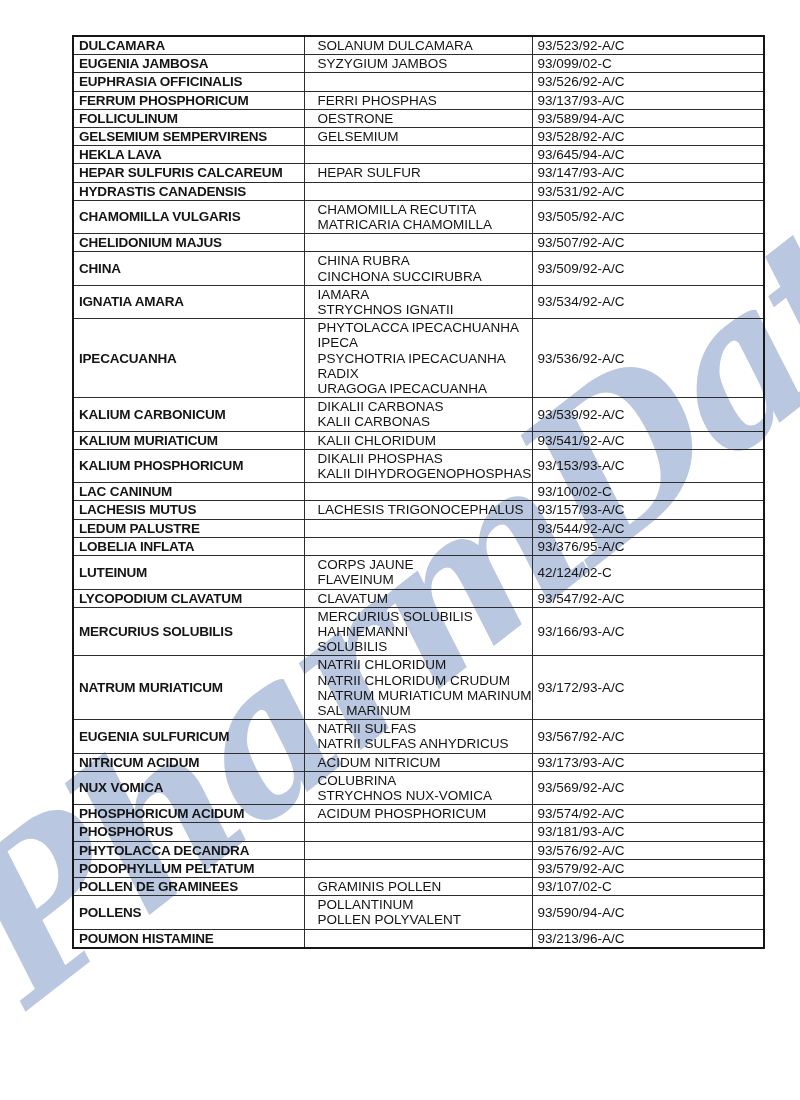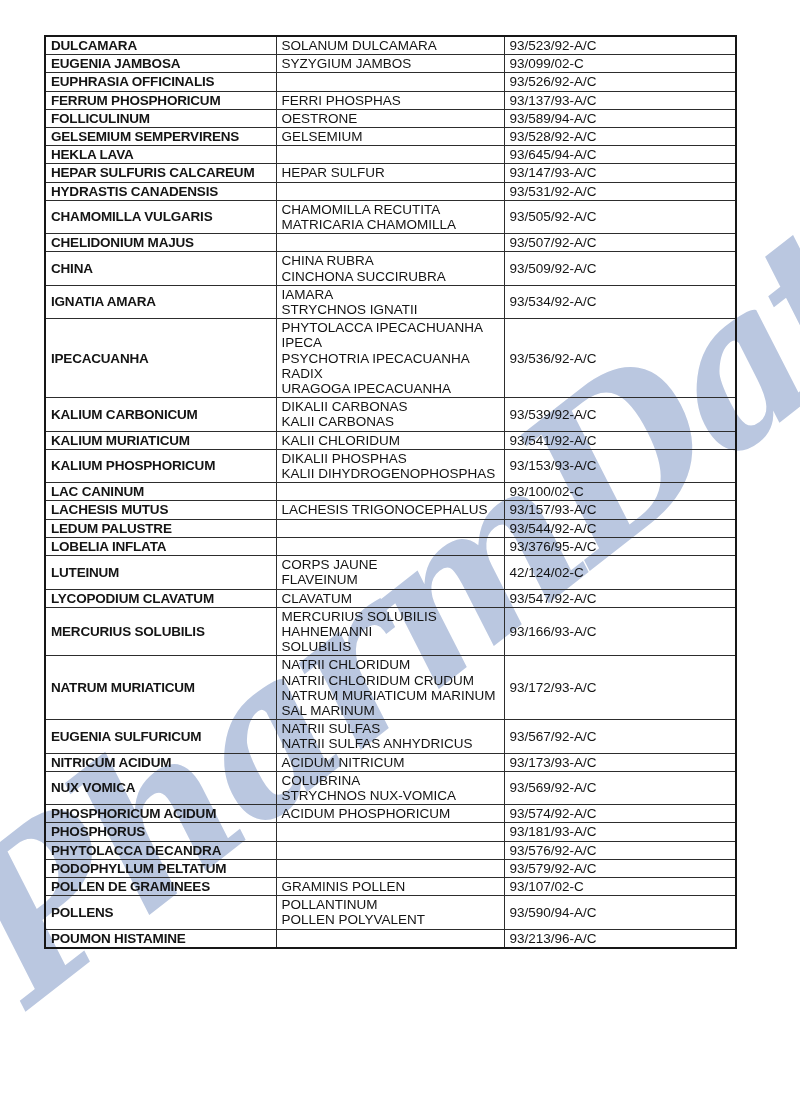--- a/index.html
+++ b/index.html
@@ -33,21 +33,21 @@
     font-weight: bold;
     font-size: 205px;
     letter-spacing: -9px;
     color: rgba(186, 199, 224, 0.75);
     white-space: nowrap;
     pointer-events: none;
     user-select: none;
   }
   table.remedy-table {
     position: absolute;
-    left: 44px;
+    left: 72px;
     top: 35px;
     width: 691px;
     border-collapse: collapse;
     table-layout: fixed;
     border: 2px solid #161616;
     background: transparent;
     color: #141414;
     font-size: 13.5px;
     line-height: 15.2px;
   }
@@ -57,20 +57,21 @@
     vertical-align: middle;
     overflow: hidden;
     white-space: nowrap;
   }
   .remedy-table td.col-name {
     font-weight: bold;
     letter-spacing: -0.2px;
   }
   .remedy-table td.col-syn div {
     white-space: nowrap;
+    margin-left: 8px;
   }
 </style>
 </head>
 <body>
 
 <div class="page">
 
   <div class="watermark" style="color: rgb(186, 199, 224);">PharmData s. r. o.</div>
 
   <table class="remedy-table">

